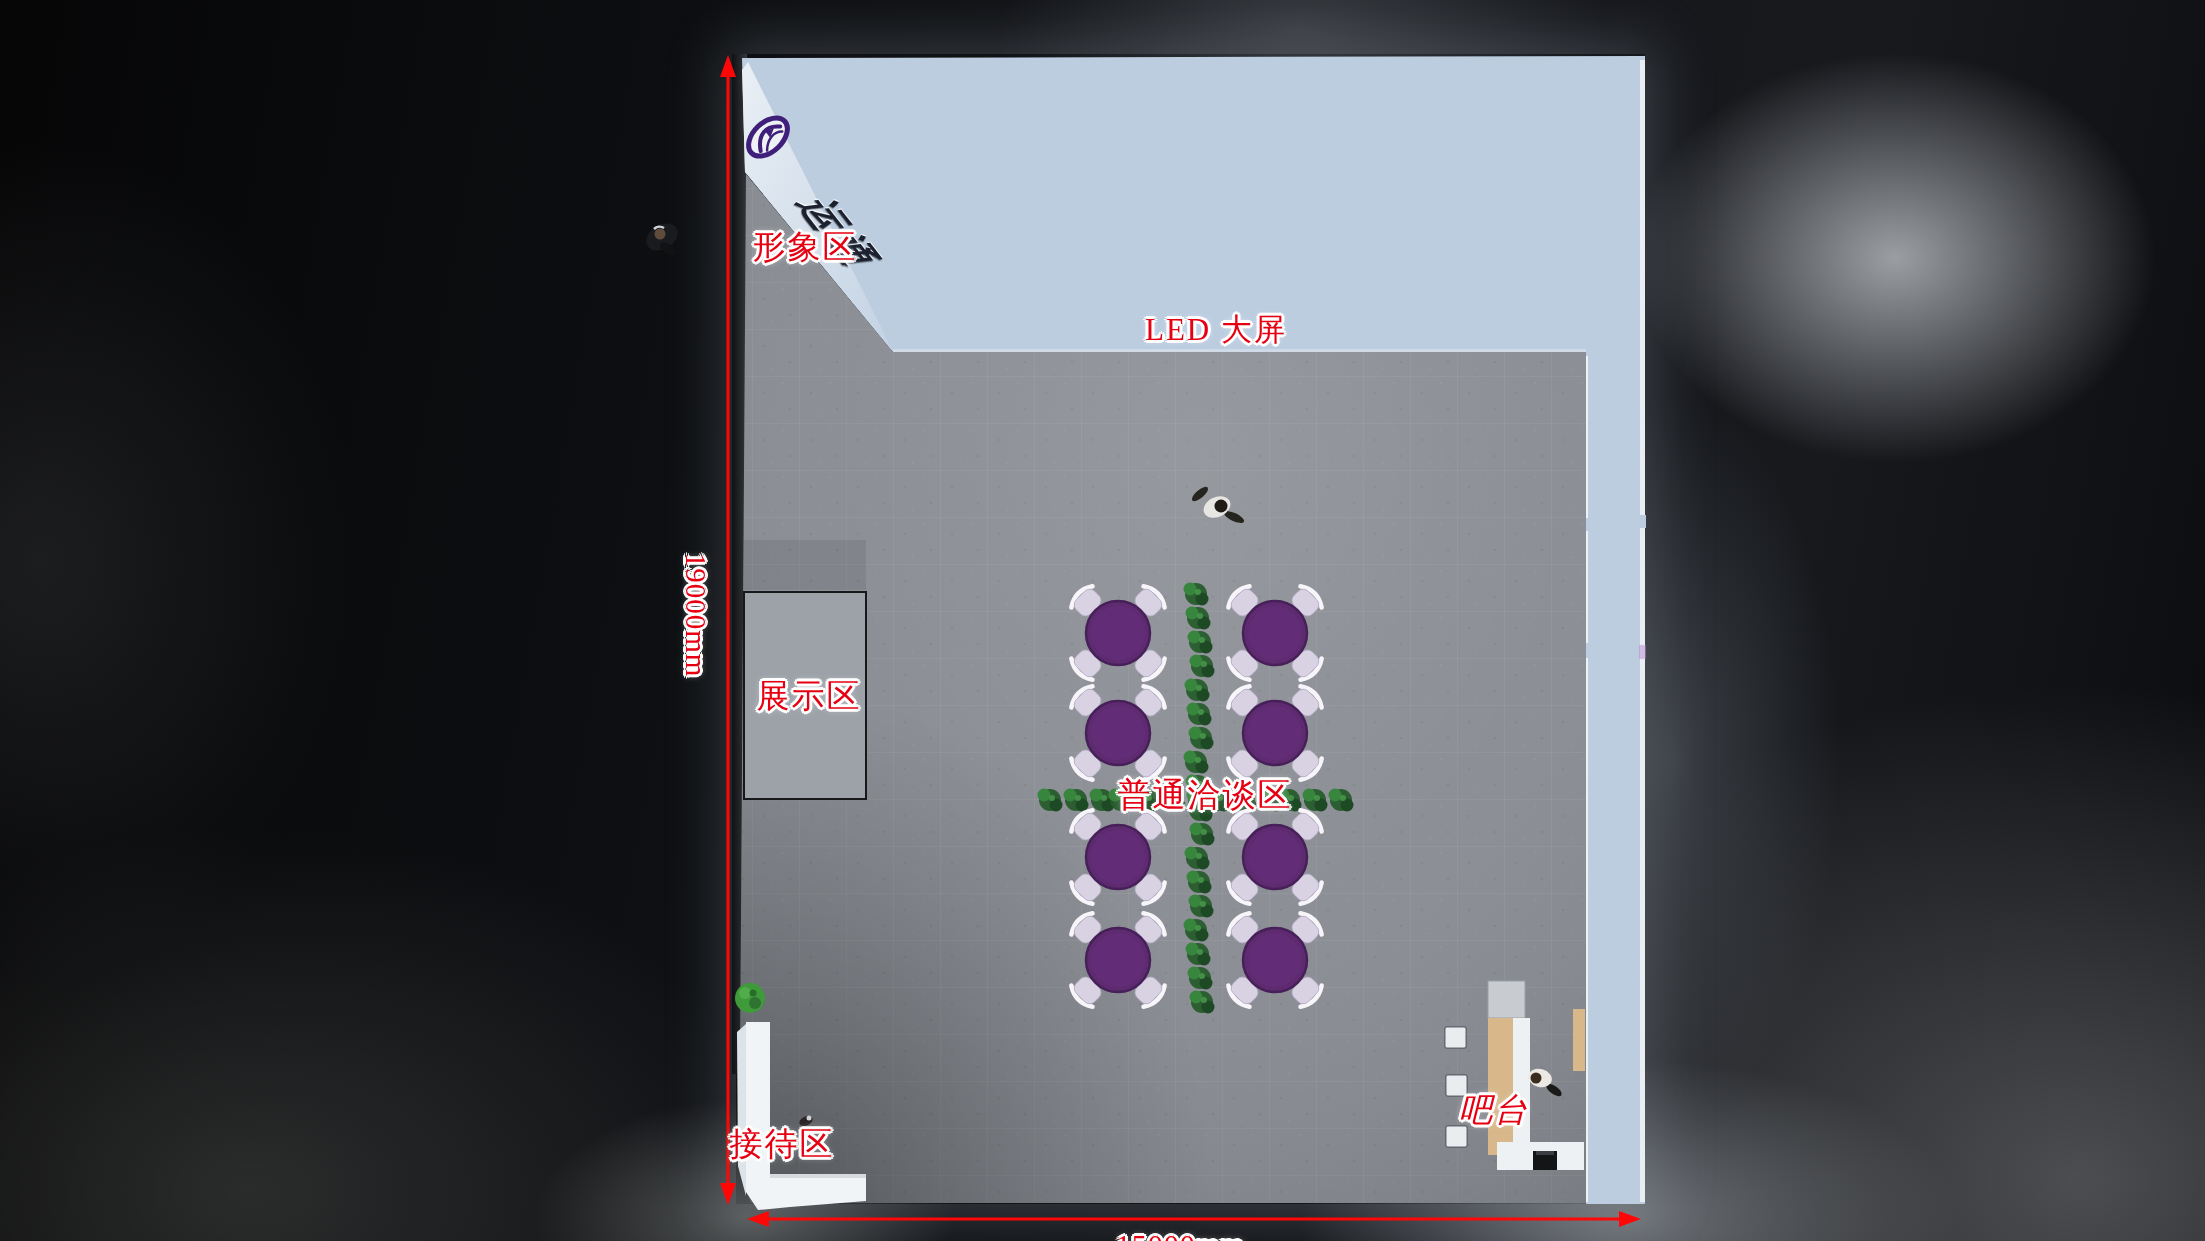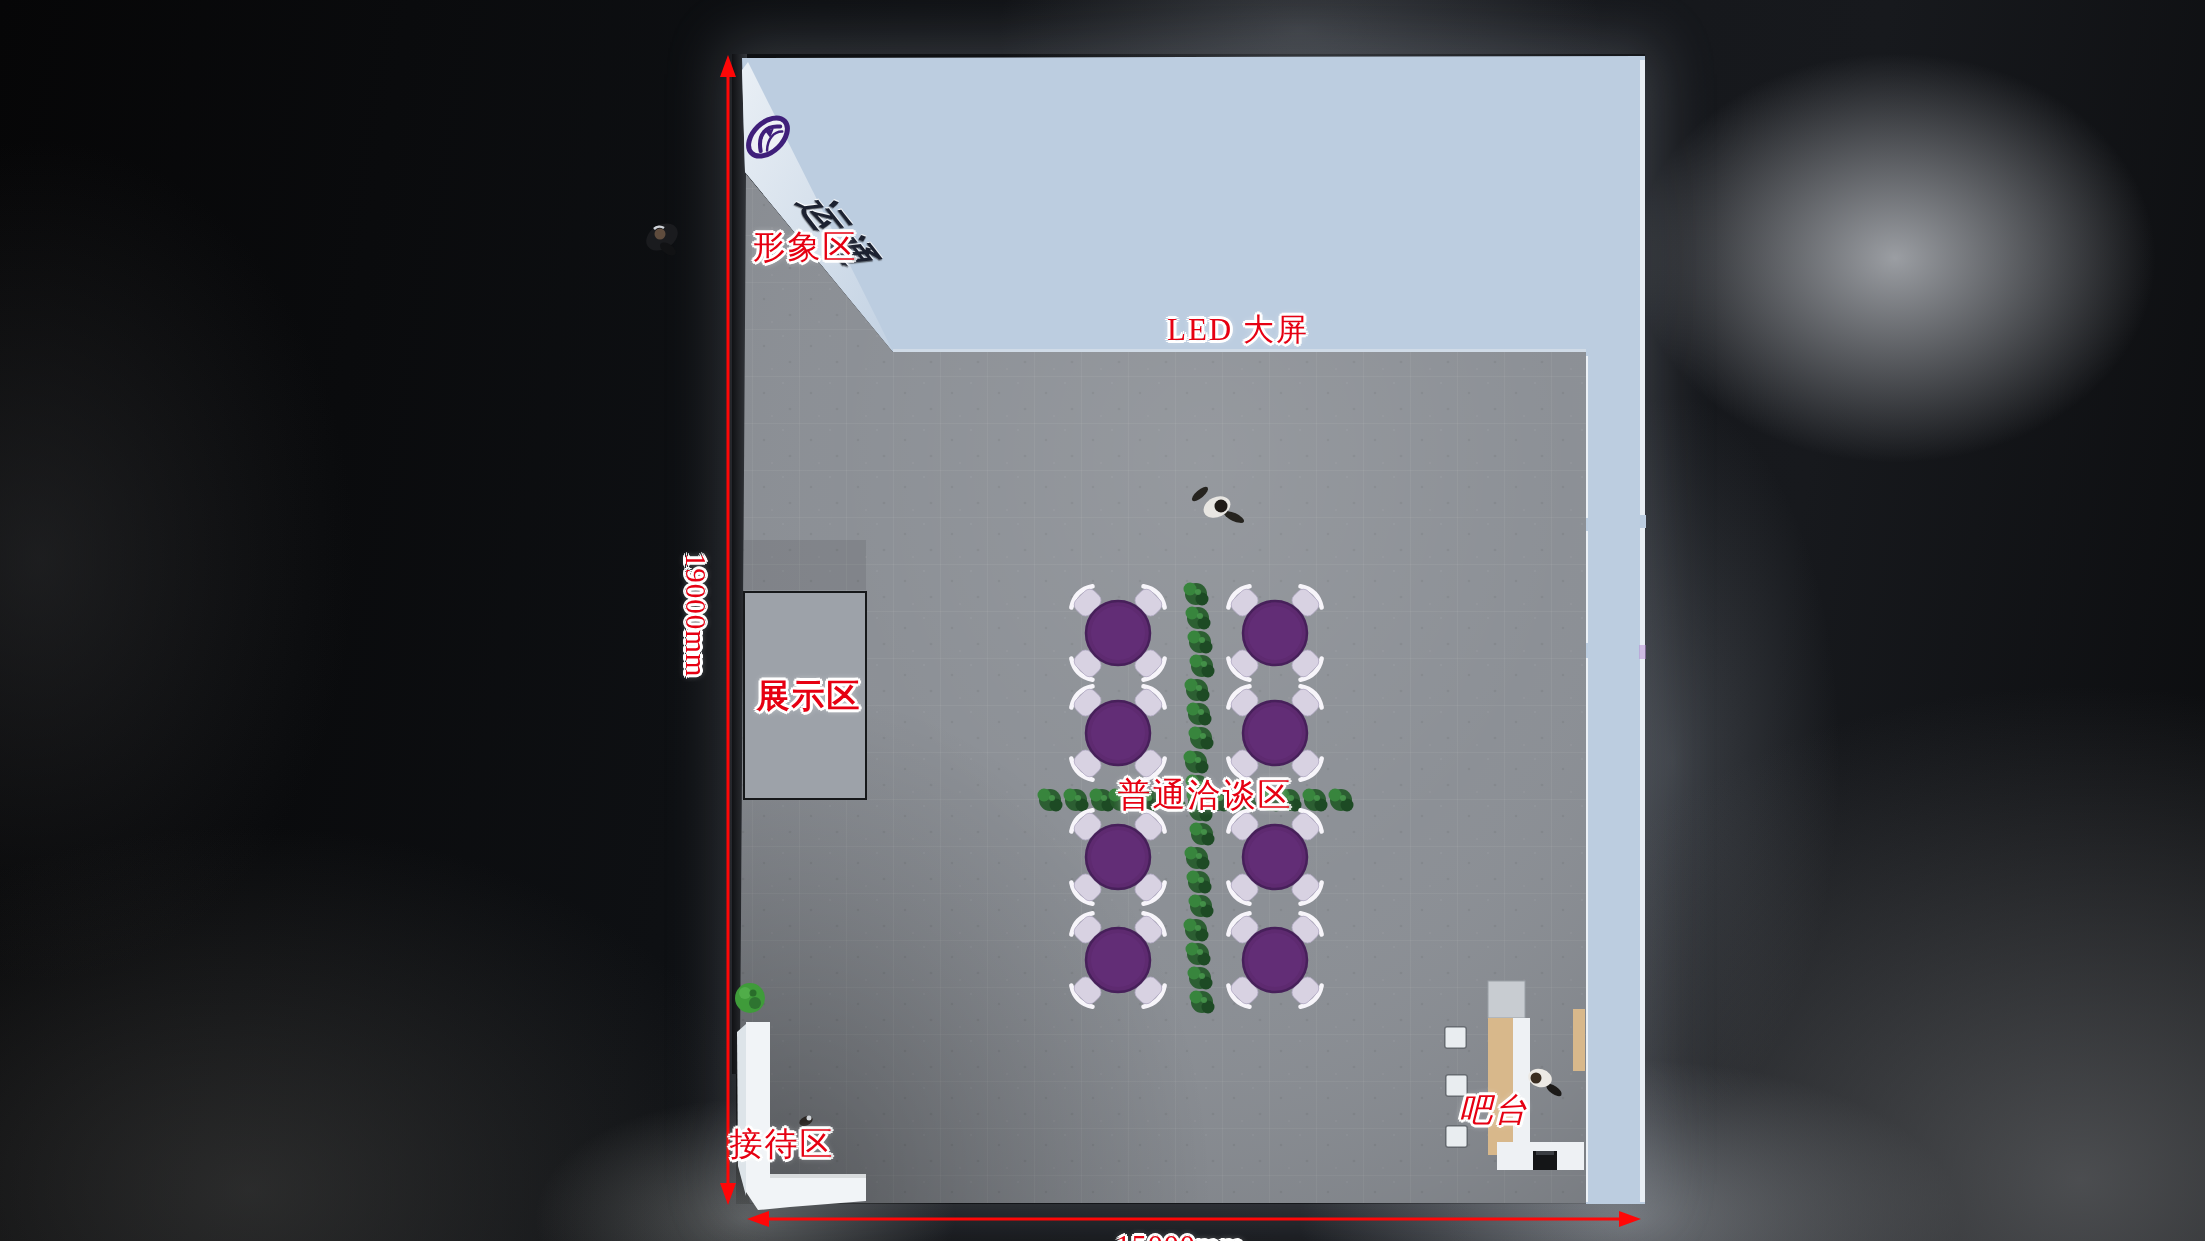--- a/index.html
+++ b/index.html
@@ -22,22 +22,22 @@
   svg.plan{position:absolute;left:0;top:0;}
   .lbl{
     position:absolute;white-space:nowrap;color:#e60012;font-size:33px;letter-spacing:2px;
     transform:translate(-50%,-50%);
     text-shadow:
       -2px -2px 0 #fff, 2px -2px 0 #fff, -2px 2px 0 #fff, 2px 2px 0 #fff,
       0 -3px 0 #fff, 0 3px 0 #fff, -3px 0 0 #fff, 3px 0 0 #fff,
       0 0 7px rgba(255,255,255,.95);
   }
   #lbl-image{left:805px;top:247px;text-align:right;}
-  #lbl-led{left:1216px;top:330px;font-size:31px;margin-left:22px;}
-  #lbl-display{left:809px;top:696px;font-weight:bold;}
+  #lbl-led{left:1216px;top:330px;font-size:31px;}
+  #lbl-display{left:809px;top:696px;}
   #lbl-nego{left:1205px;top:795px;font-family:Liberation Serif, serif;}
   #lbl-reception{left:782px;top:1144px;}
   #lbl-bar{left:1494px;top:1110px;font-style:italic;}
   #dim-h{left:695px;top:615px;font-size:29px;letter-spacing:1px;transform:translate(-50%,-50%) rotate(90deg);}
   #dim-w{left:1180px;top:1228px;font-size:30px;letter-spacing:1px;transform:translateX(-50%);}
   #brand-logotype{
     position:absolute;left:838px;top:233px;color:#1c2130;font-size:38px;font-weight:bold;
     font-style:italic;letter-spacing:7px;white-space:nowrap;
     transform:translate(-50%,-50%) rotate(52deg) skewX(-20deg);
     text-shadow:-1px -1px 0 rgba(255,255,255,.75), 1px 1px 1px rgba(0,0,0,.5);

